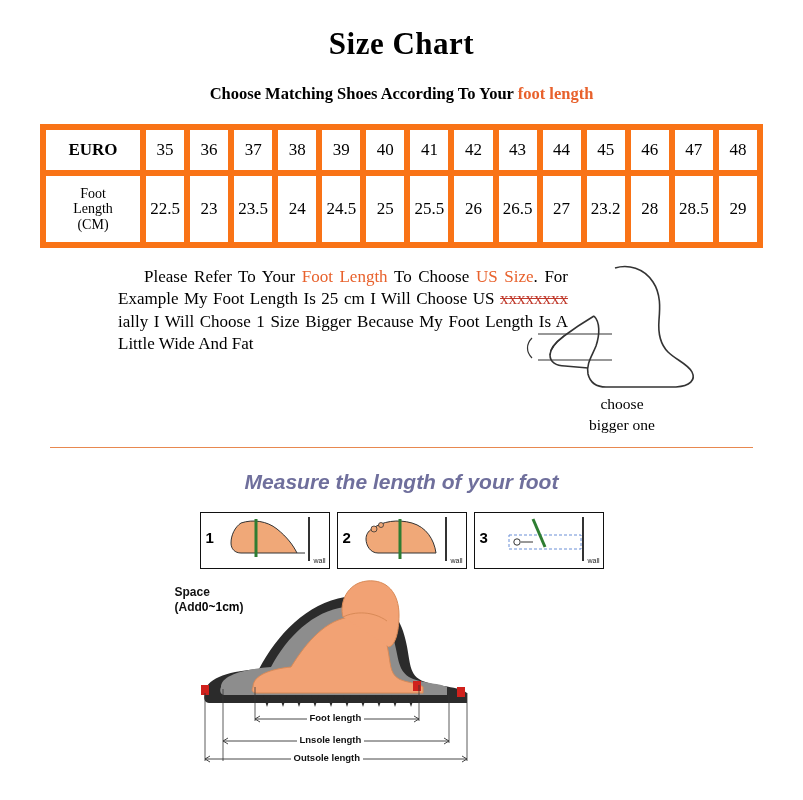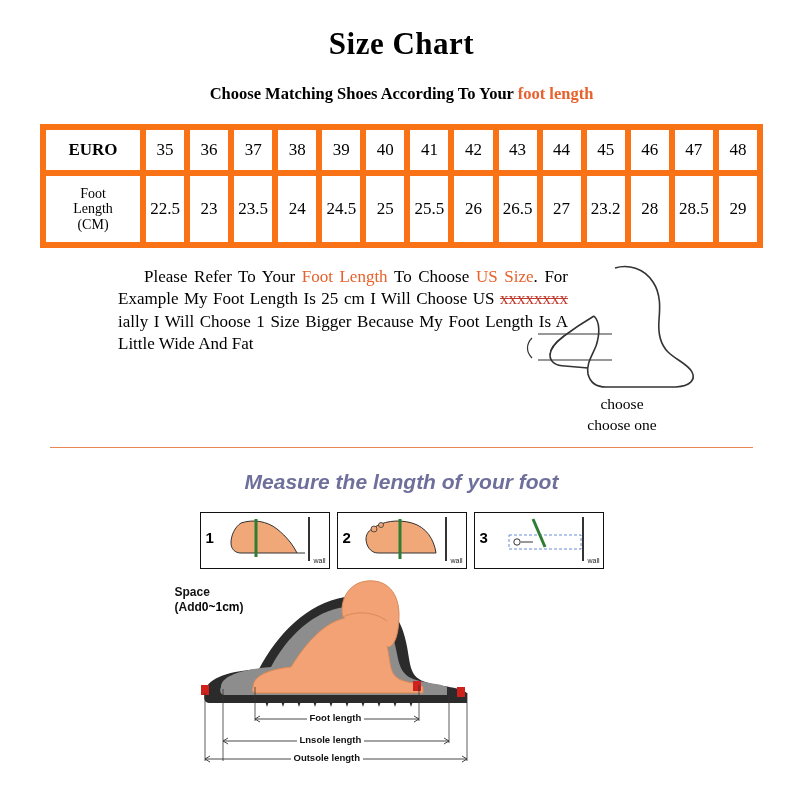--- a/index.html
+++ b/index.html
@@ -281,21 +281,21 @@
         <path d="M95,8 C108,4 124,8 133,22 C141,34 140,48 139,60 C138,72 140,84 148,92 C156,100 168,104 172,112 C176,120 170,126 156,127 L86,127 C76,127 70,122 68,114 C66,104 72,96 76,86 C80,74 80,62 74,56" fill="none" stroke="#333" stroke-width="1.6"></path>
         <path d="M74,56 C64,62 52,70 44,76 C36,82 30,88 30,95 C30,102 36,106 45,106 L68,108" fill="none" stroke="#333" stroke-width="1.6"></path>
         <path d="M30,95 C30,88 36,82 44,76" fill="none" stroke="#333" stroke-width="1.2"></path>
         <line x1="18" y1="74" x2="92" y2="74" stroke="#333" stroke-width="1.2"></line>
         <line x1="18" y1="100" x2="92" y2="100" stroke="#333" stroke-width="1.2"></line>
         <path d="M12,78 C6,84 6,92 12,98" fill="none" stroke="#333" stroke-width="1.2"></path>
       </svg>
     </div>
     <div class="choose-bigger">
       <div>choose</div>
-      <div>choose one</div>
+      <div>bigger one</div>
     </div>
   </div>
 
   <div class="divider"></div>
 
   <div class="measure-heading">Measure the length of your foot</div>
 
   <div class="steps">
 
     <div class="step-box">

